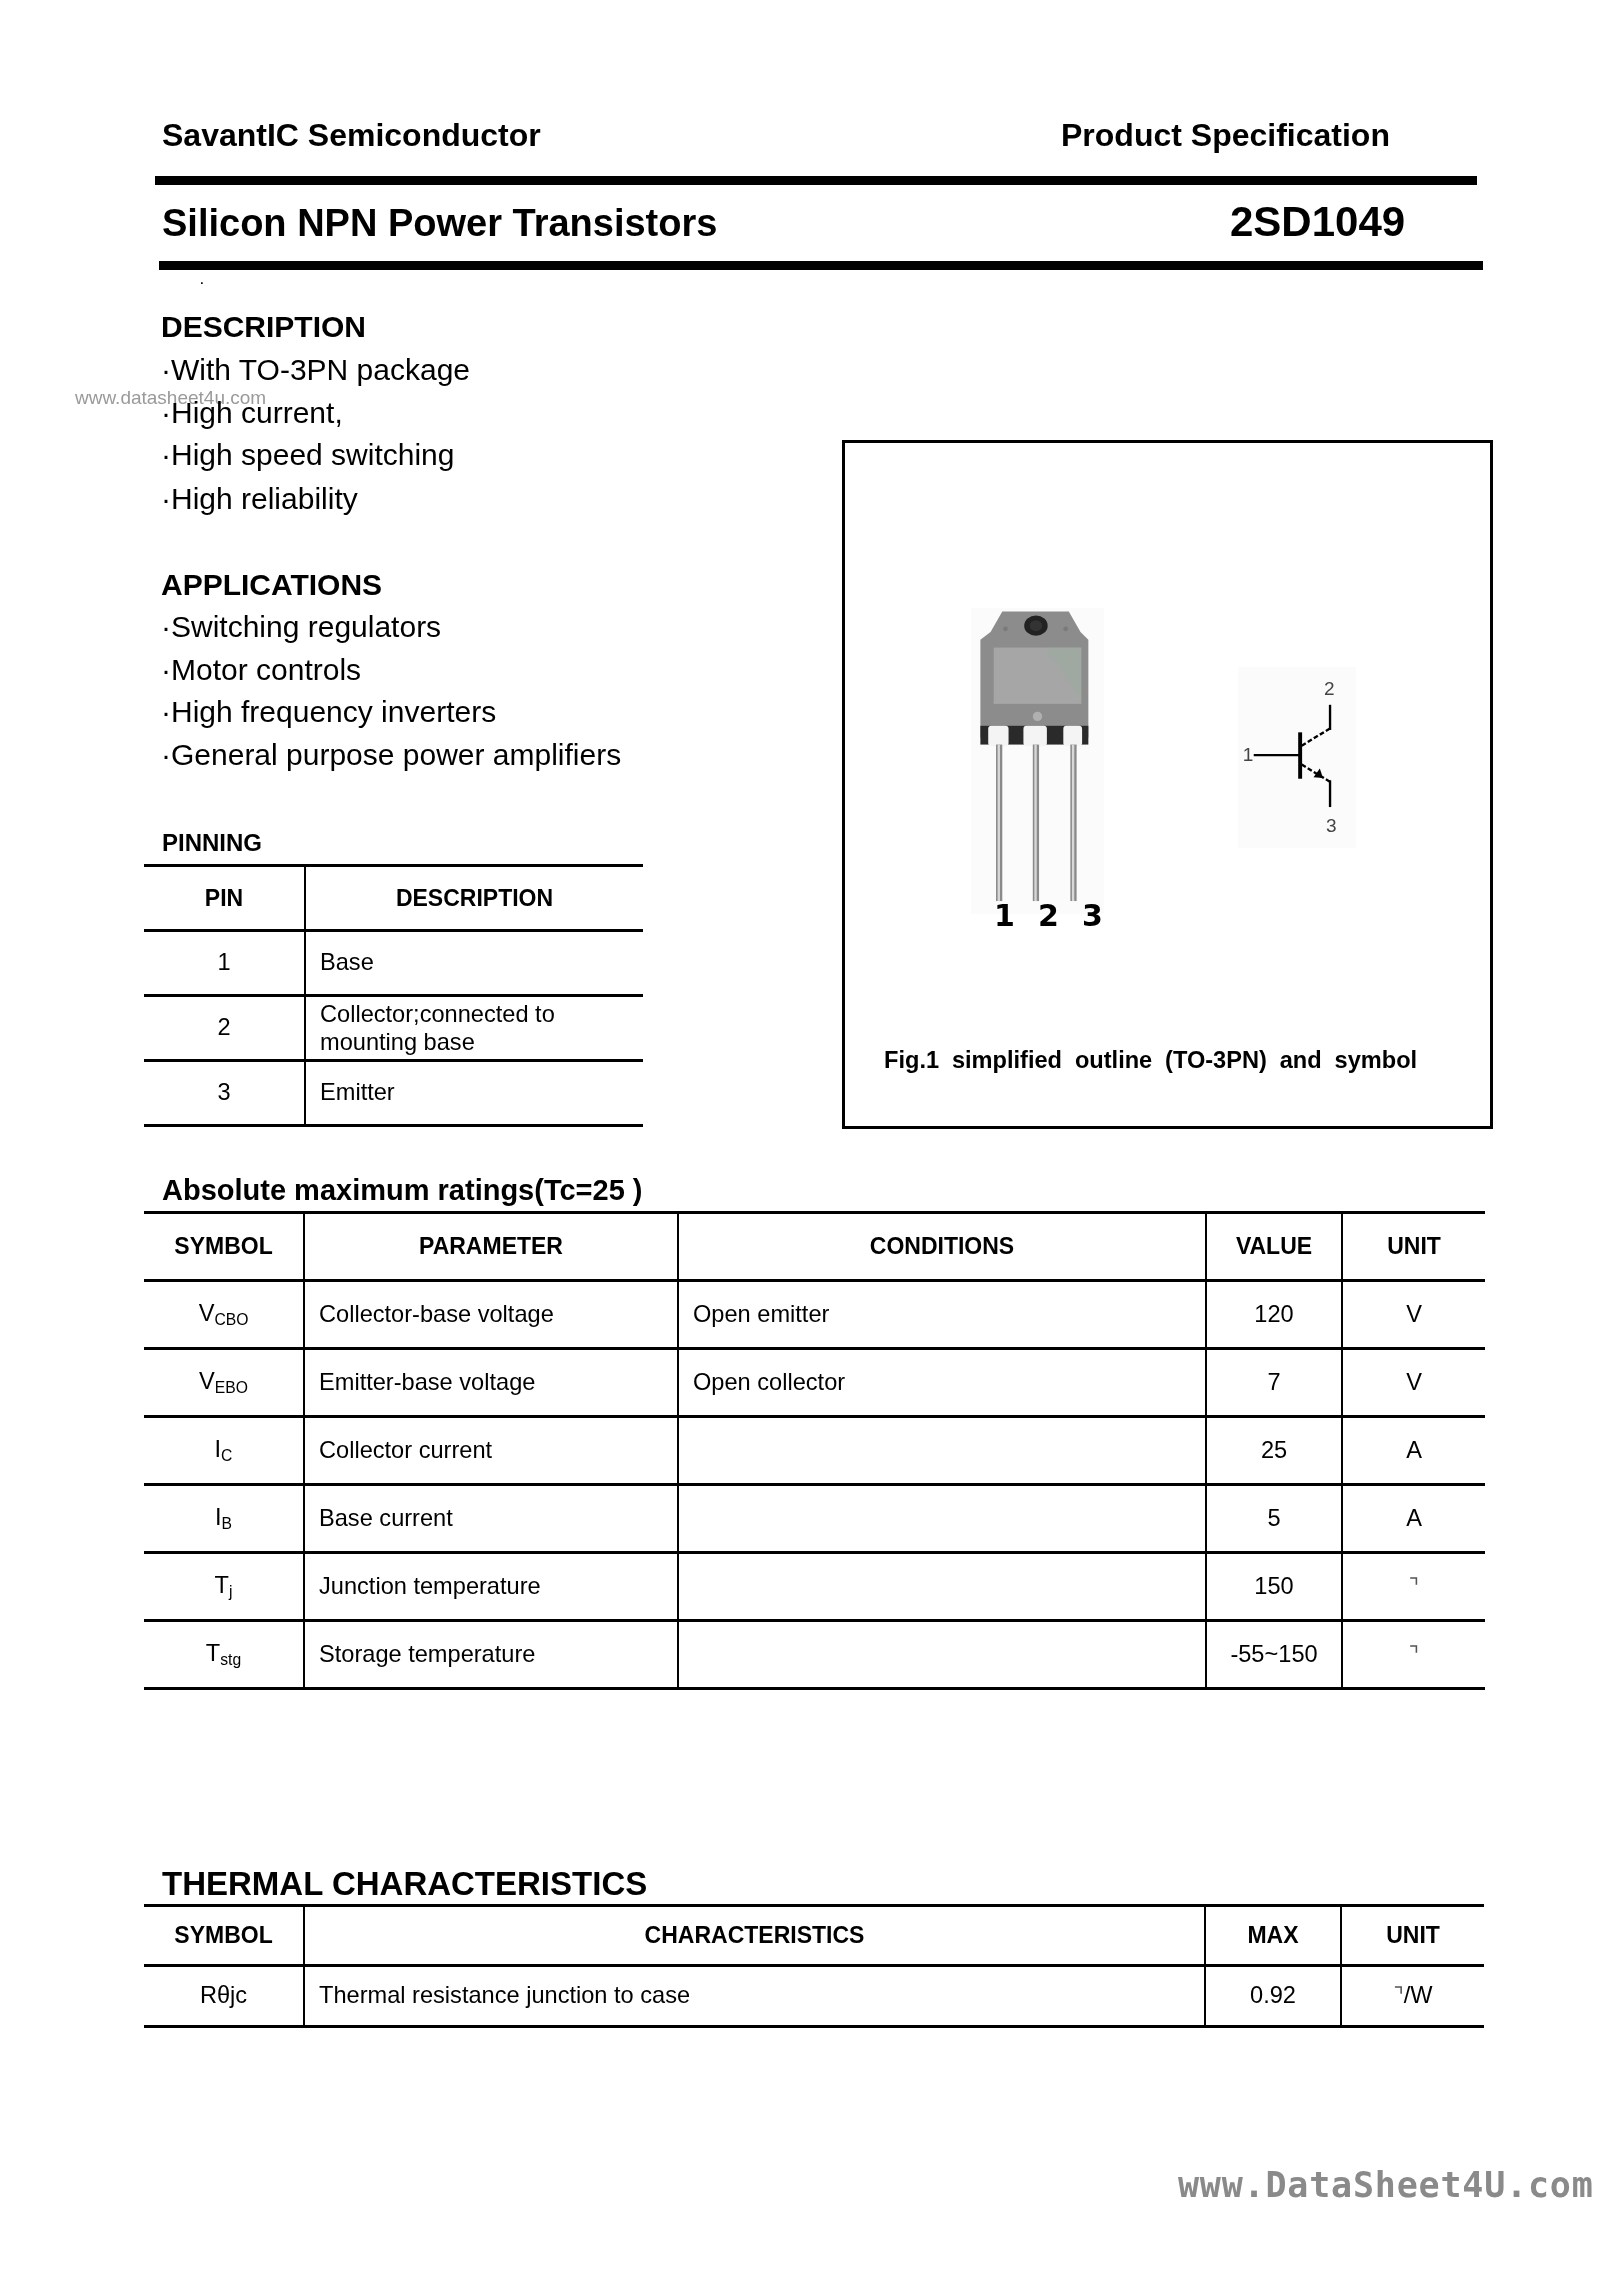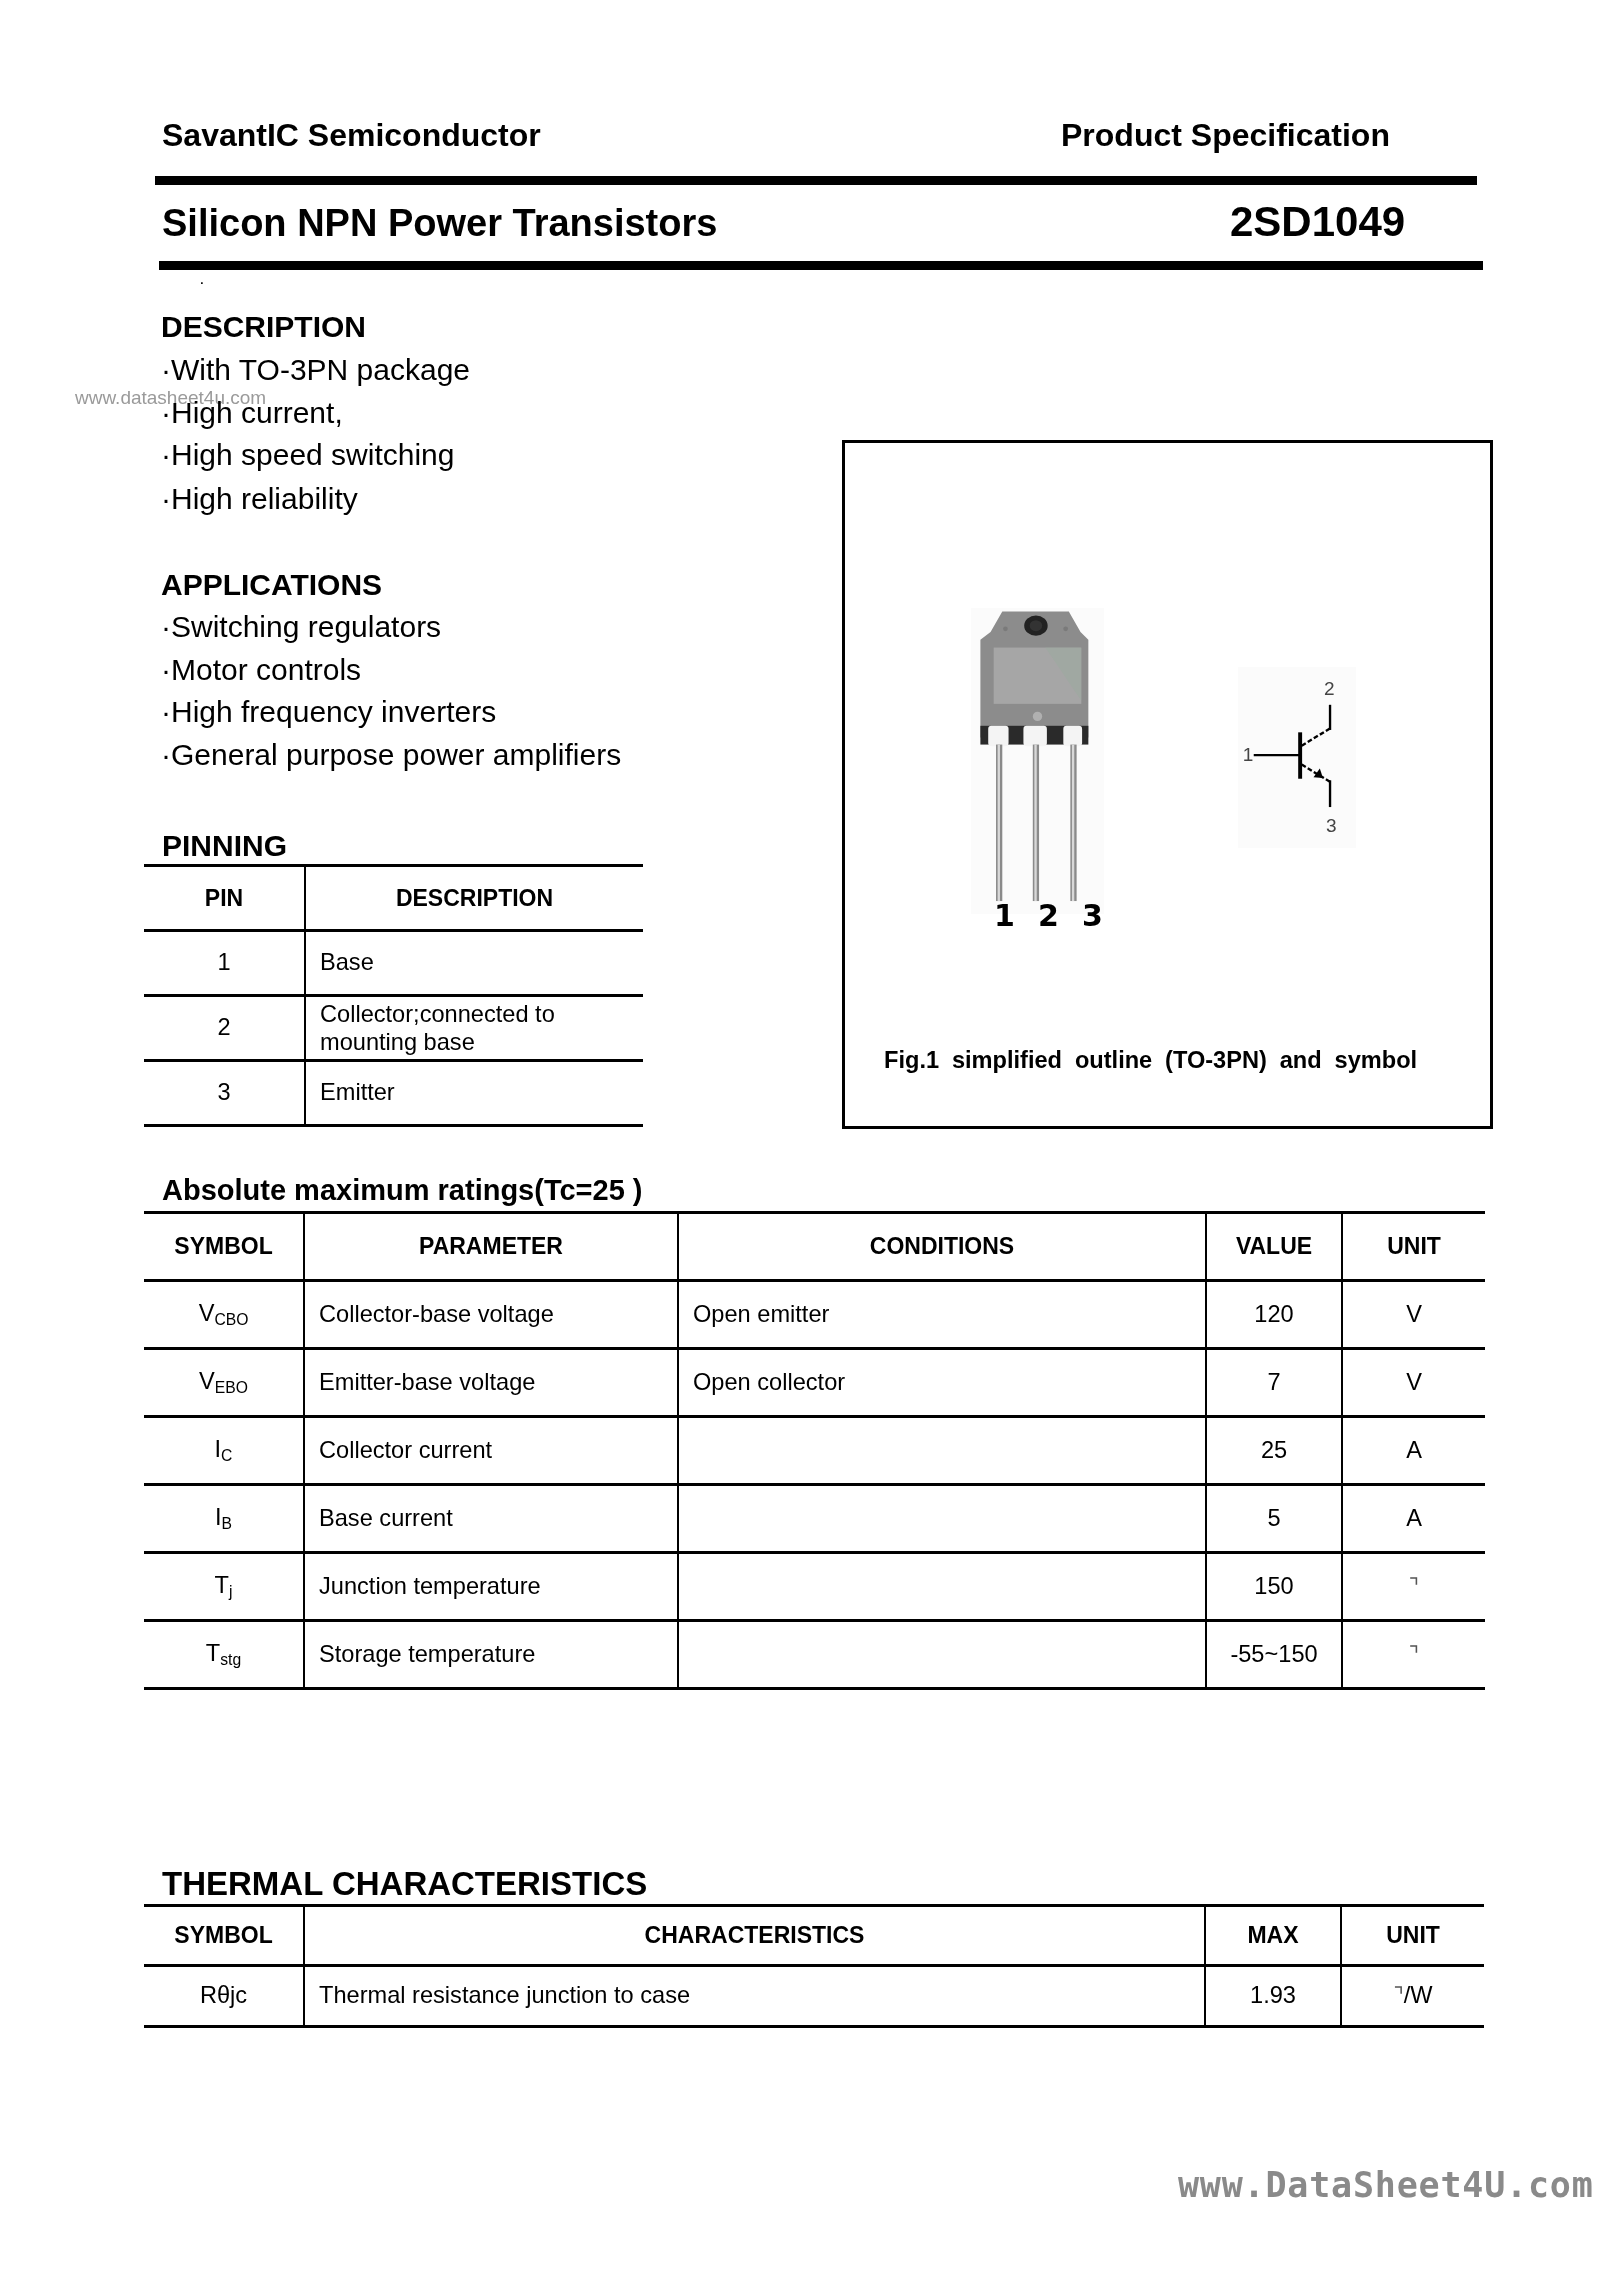--- a/index.html
+++ b/index.html
@@ -11,21 +11,21 @@
     overflow: hidden;
     font-family: "Liberation Sans", sans-serif;
     color: #000;
   }
   .abs { position: absolute; white-space: nowrap; }
   .hdr { font-weight: bold; font-size: 32px; line-height: 1; }
   .title { font-weight: bold; font-size: 38px; line-height: 1; }
   .rule { position: absolute; background: #000; height: 8.6px; }
   .sec-h { font-weight: bold; font-size: 30px; line-height: 1; }
   .bullet { font-size: 30px; line-height: 1; }
-  .small-h { font-weight: bold; font-size: 30px; line-height: 1; text-align: center; }
+  .small-h { font-weight: bold; font-size: 24px; line-height: 1; text-align: center; }
   .watermark-top { color: #9a9a9a; font-size: 19px; line-height: 1; }
   .watermark-bottom { color: #8a8a8a; font-weight: bold; font-size: 35px; line-height: 1; font-family: "DejaVu Sans Mono", monospace; letter-spacing: 0.8px; }
 
   
   table.dt {
     position: absolute;
     border-collapse: collapse;
     font-family: "Liberation Sans", sans-serif;
     font-size: 23.6px;
     table-layout: fixed;
@@ -242,21 +242,21 @@
     <tbody>
         <tr style="height:60px">
       <th>SYMBOL</th>
       <th>CHARACTERISTICS</th>
       <th>MAX</th>
       <th>UNIT</th>
     </tr>
     <tr style="height:61px">
       <td class="c">Rθjc</td>
       <td class="l">Thermal resistance junction to case</td>
-      <td class="c">1.93</td>
+      <td class="c">0.92</td>
       <td class="c"><span class="deg">⌝</span><span>/W</span></td>
     </tr>
   </tbody>
     </table>
 
   <div class="abs watermark-bottom" style="left:1178px; top:2168px;">www.DataSheet4U.com</div>
 </div>
 
 
 </body></html>

